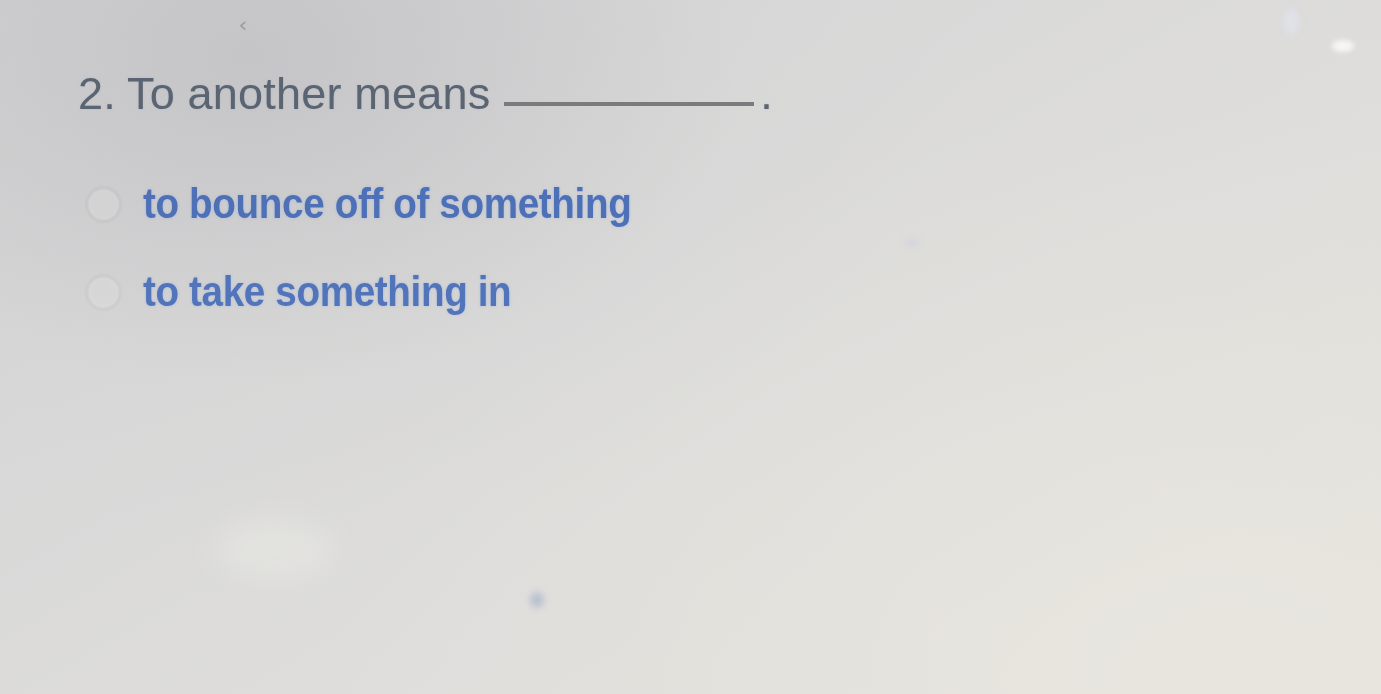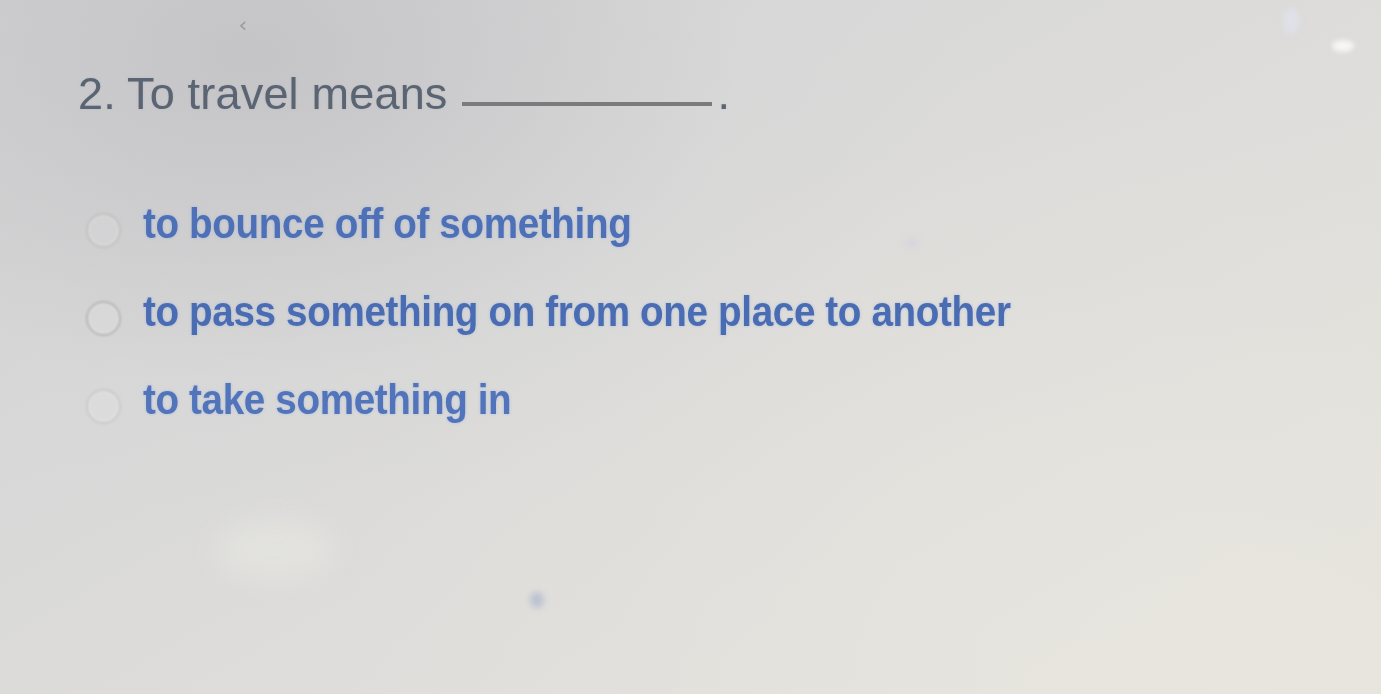--- a/index.html
+++ b/index.html
@@ -87,21 +87,21 @@
 
   
   .options {
     position: absolute;
     left: 80px;
     top: 160px;
     width: 1280px;
   }
   .option-row {
     display: flex;
-    align-items: flex-end;
+    align-items: center;
     height: 88px;
     padding-left: 6px;
   }
   .radio {
     flex: 0 0 auto;
     width: 31px;
     height: 31px;
     border-radius: 50%;
     border: 2.4px solid rgba(160,160,158,0.52);
     background: rgba(255,255,255,0.10);
@@ -139,36 +139,32 @@
   <div class="glare g1"></div>
   <div class="glare g2"></div>
   <div class="glare g3"></div>
   <div class="glare g4"></div>
   <div class="glare g5"></div>
 
   <div class="back-chevron">‹</div>
 
   <div class="question">
     <span class="q-number">2.</span>
-    <span class="q-text">To travel means</span>
+    <span class="q-text">To another means</span>
     <span class="q-blank"></span>
     <span class="q-period">.</span>
   </div>
 
   <div class="options">
 
     <div class="option-row r1">
       <span class="radio"></span>
       <span class="option-label">to bounce off of something</span>
     </div>
 
-    <div class="option-row r2">
-      <span class="radio"></span>
-      <span class="option-label">to pass something on from one place to another</span>
-    </div>
 
 
     <div class="option-row r4">
       <span class="radio"></span>
       <span class="option-label">to take something in</span>
     </div>
 
   </div>
 </div>
 

